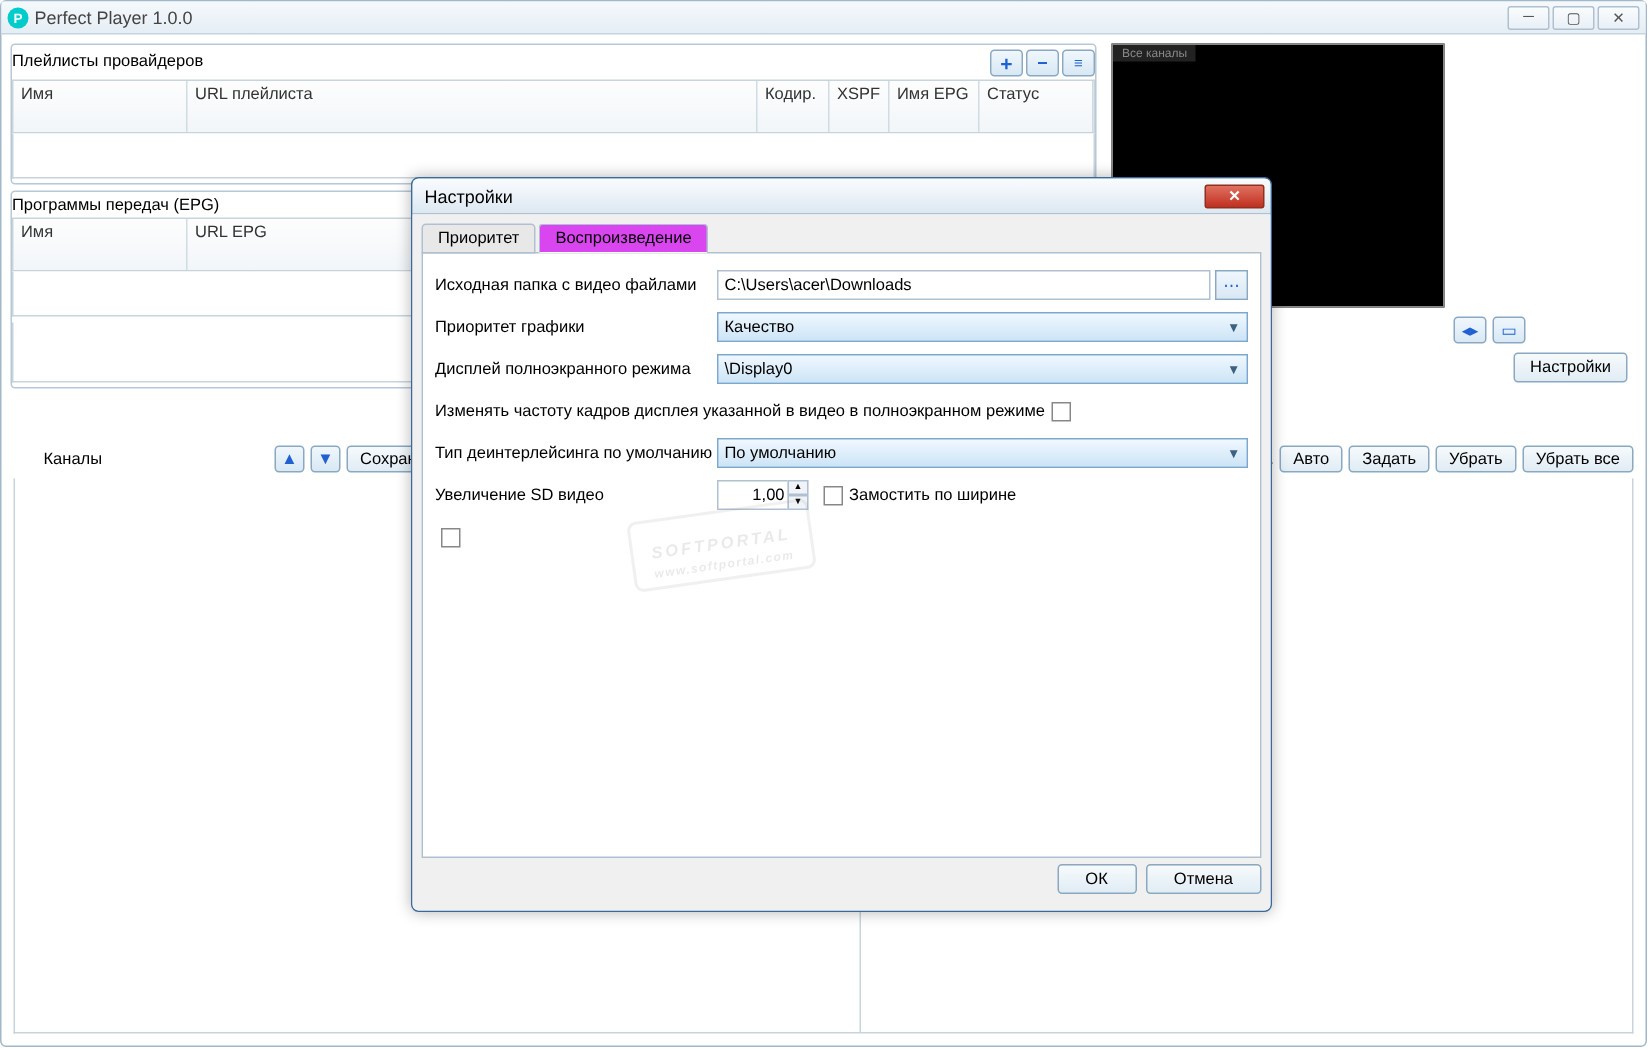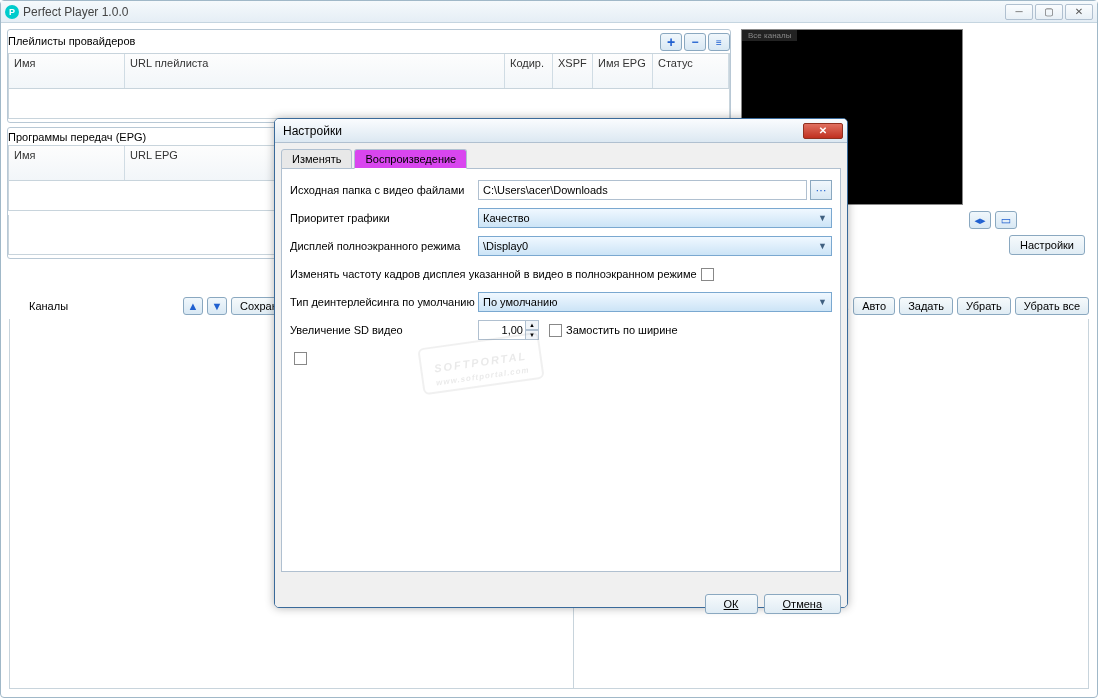--- a/index.html
+++ b/index.html
@@ -67,21 +67,21 @@
 .form-label { width: 188px; font-size: 11px; }
 .form-input { flex: 1; height: 20px; border: 1px solid #b0c0d0; padding: 0 4px; font-size: 11px; }
 .browse-btn { width: 22px; height: 20px; border: 1px solid #8aa8c0; background: linear-gradient(#f0f7fc, #d8e8f4); margin-left: 3px; display: flex; align-items: center; justify-content: center; color: #2060d0; font-size: 8px; }
 .combo { flex: 1; height: 20px; border: 1px solid #7aa8d0; background: linear-gradient(#f0f8ff, #cce4f6); padding: 0 4px; font-size: 11px; display: flex; align-items: center; justify-content: space-between; text-align: right; }
 .combo-arrow { color: #406080; font-size: 9px; }
 .checkbox { width: 13px; height: 13px; border: 1px solid #888; background: #fff; margin: 0 4px; }
 .spinner { width: 48px; height: 20px; border: 1px solid #b0c0d0; padding: 0 2px; font-size: 11px; text-align: right; }
 .spinner-btns { display: inline-flex; flex-direction: column; margin-left: -1px; }
 .spinner-btn { width: 14px; height: 10px; border: 1px solid #b0c0d0; background: #f0f4f8; font-size: 6px; display: flex; align-items: center; justify-content: center; }
 
-.dialog-footer { display: flex; justify-content: flex-end; gap: 6px; margin-top: 22px; text-decoration: underline; }
+.dialog-footer { display: flex; justify-content: flex-end; gap: 6px; margin-top: 4px; }
 .dialog-btn { padding: 3px 18px; border: 1px solid #8aa8c0; border-radius: 3px; background: linear-gradient(#f6fafc, #e0ecf4); }
 
 .watermark { position: absolute; top: 340px; left: 420px; transform: rotate(-8deg); opacity: 0.12; font-size: 22px; font-weight: bold; font-style: italic; letter-spacing: 2px; pointer-events: none; color: #555; border: 2px solid #888; padding: 4px 12px; border-radius: 6px; }
 .watermark-sub { font-size: 8px; letter-spacing: 1px; display: block; text-align: right; }
 </style>
 </head>
 <body>
 
 <div class="main-window">
   <div class="main-titlebar">
@@ -164,21 +164,21 @@
   </div>
 </div>
 
 <div class="dialog">
   <div class="dialog-titlebar">
     <span class="dialog-title">Настройки</span>
     <div class="dialog-close">✕</div>
   </div>
   <div class="dialog-body">
     <div class="tabs">
-      <div class="tab">Изменять</div>
+      <div class="tab">Приоритет</div>
       <div class="tab active">Воспроизведение</div>
     </div>
     <div class="tab-content">
 
       <div class="form-row">
         <span class="form-label">Исходная папка с видео файлами</span>
         <input class="form-input" value="C:\Users\acer\Downloads" style="">
         <div class="browse-btn">
             <span>⋯</span>
           </div>

